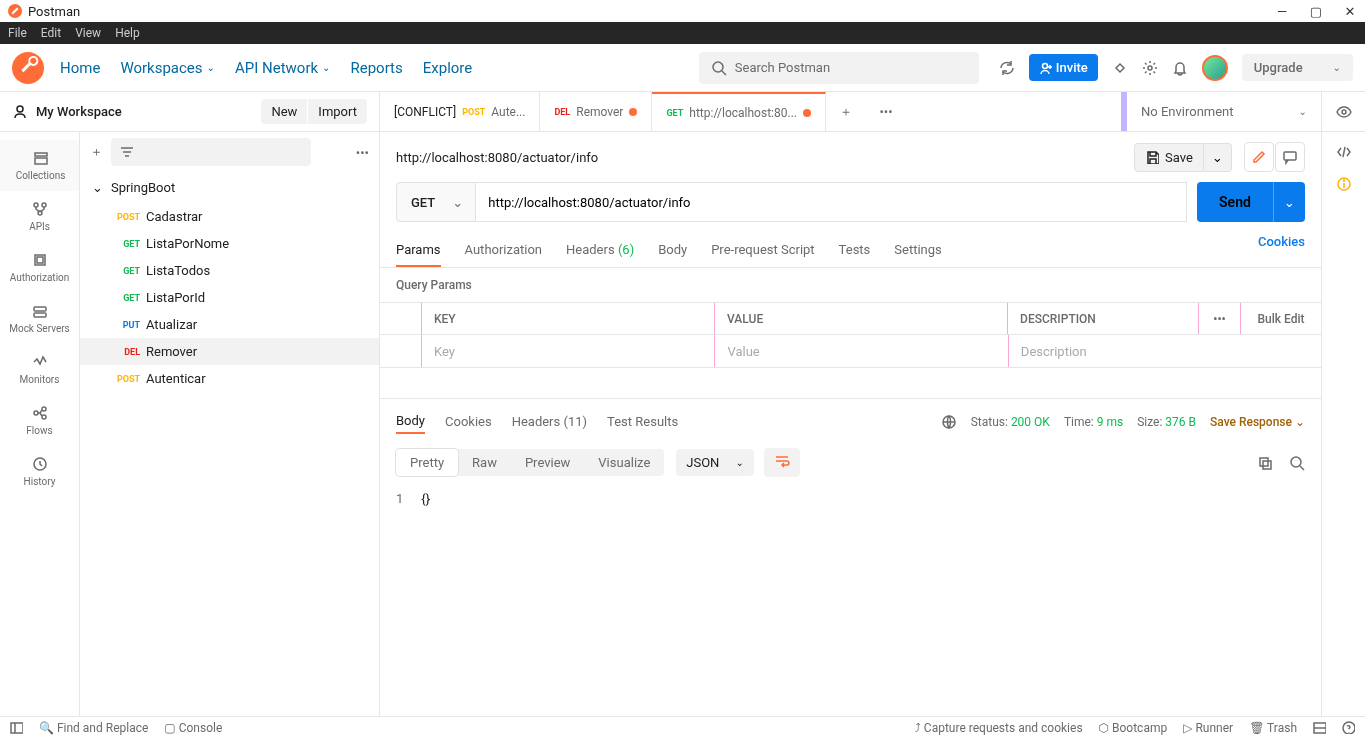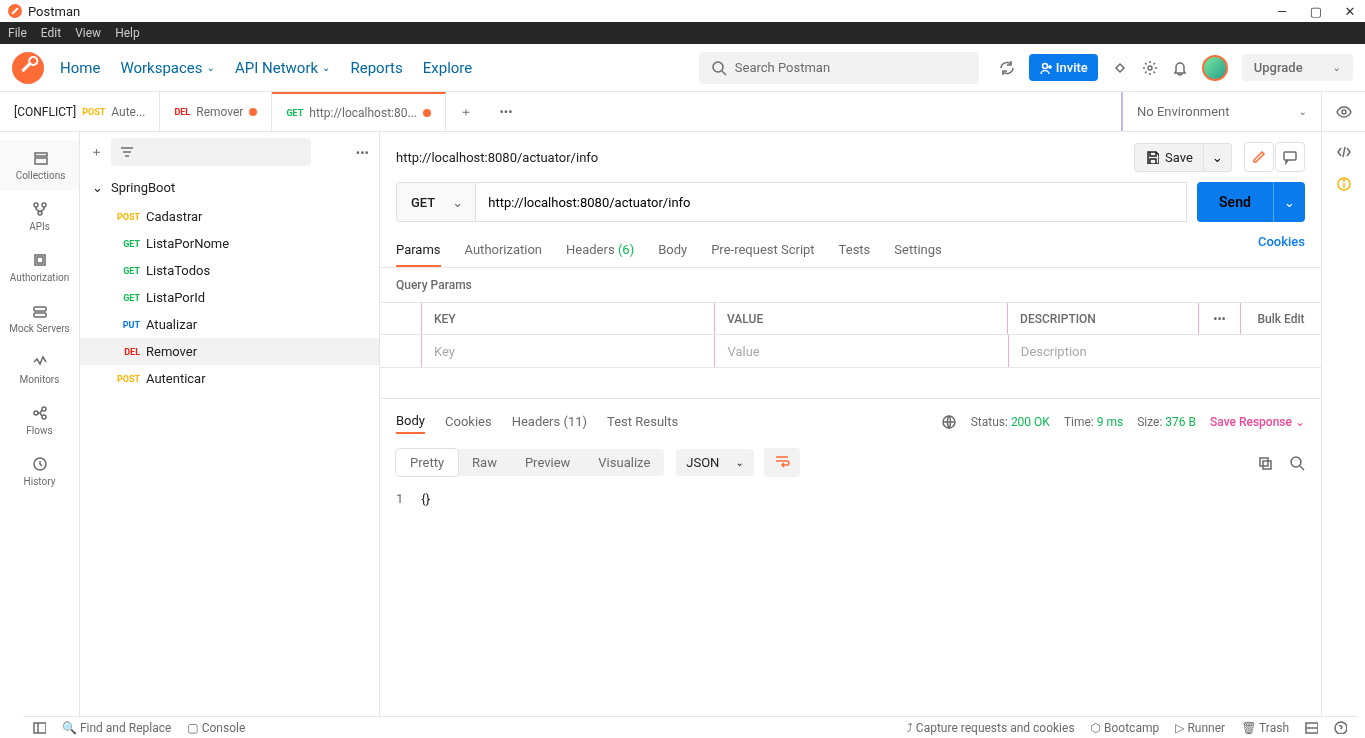--- a/index.html
+++ b/index.html
@@ -42,21 +42,21 @@
 .tab { padding: 0 14px; display: flex; align-items: center; gap: 6px; border-right: 1px solid #e6e6e6; cursor: pointer; font-size: 12px; max-width: 175px; }
 .tab.active { border-top: 2px solid #ff6c37; }
 .tab-method { font-size: 9px; font-weight: 700; }
 .m-post { color: #ffb400; }
 .m-del { color: #eb2013; }
 .m-get { color: #0cbb52; }
 .m-put { color: #097bed; }
 .tab-title { color: #6b6b6b; overflow: hidden; text-overflow: ellipsis; white-space: nowrap; }
 .dot { width: 8px; height: 8px; border-radius: 50%; background: #ff6c37; flex-shrink: 0; }
 .tab-plus, .tab-more { width: 40px; display: flex; align-items: center; justify-content: center; color: #6b6b6b; }
-.env-select { width: 200px; border-left: 2px solid #c4b5fd; display: flex; align-items: center; padding: 0 14px; color: #6b6b6b; font-size: 13px; gap: 8px; }
+.env-select { width: 200px; border-left: 6px solid #c4b5fd; display: flex; align-items: center; padding: 0 14px; color: #6b6b6b; font-size: 13px; gap: 8px; }
 .env-select span:first-child { flex: 1; }
 .eye-cell { width: 44px; border-left: 1px solid #e6e6e6; display: flex; align-items: center; justify-content: center; color: #6b6b6b; }
 
 .main { display: flex; height: calc(100% - 152px); }
 .leftrail { width: 80px; border-right: 1px solid #e6e6e6; display: flex; flex-direction: column; align-items: center; padding-top: 8px; }
 .rail-item { width: 100%; padding: 10px 0; display: flex; flex-direction: column; align-items: center; gap: 4px; font-size: 10px; color: #6b6b6b; cursor: pointer; }
 .rail-item.active { background: #f9f9f9; border-left: 2px solid transparent; }
 .rail-icon { font-size: 18px; }
 
 .sidebar { width: 300px; border-right: 1px solid #e6e6e6; display: flex; flex-direction: column; }
@@ -101,37 +101,37 @@
 .pc-desc { flex: 1.3; }
 .pc-end { width: 42px; justify-content: center; color: #6b6b6b; }
 .bulk { width: 80px; border-right: none; justify-content: center; color: #6b6b6b; font-weight: 500; }
 .placeholder { color: #aaa; font-size: 13px; }
 
 .resp-tabs { padding: 10px 16px 6px; display: flex; align-items: center; gap: 20px; border-top: 1px solid #e6e6e6; margin-top: 30px; }
 .resp-tab { color: #6b6b6b; cursor: pointer; font-size: 13px; padding: 4px 0; }
 .resp-tab.active { color: #212121; border-bottom: 2px solid #ff6c37; }
 .resp-meta { margin-left: auto; display: flex; gap: 14px; font-size: 12px; color: #6b6b6b; align-items: center; }
 .meta-val { color: #0cbb52; }
-.save-resp { color: #ec4899; font-weight: 500; }
+.save-resp { color: #a16207; font-weight: 500; }
 
 .resp-toolbar { padding: 8px 16px; display: flex; align-items: center; gap: 0; }
 .view-tabs { background: #f2f2f2; border-radius: 4px; display: flex; }
 .view-tab { padding: 6px 14px; font-size: 13px; color: #6b6b6b; cursor: pointer; }
 .view-tab.active { background: #fff; border-radius: 4px; box-shadow: 0 0 0 1px #e0e0e0; }
 .json-select { margin-left: 12px; background: #f2f2f2; border-radius: 4px; padding: 6px 10px; display: flex; align-items: center; gap: 16px; font-size: 13px; color: #212121; }
 .wrap-btn { margin-left: 10px; background: #f2f2f2; border-radius: 4px; padding: 5px 10px; color: #ff6c37; }
 .resp-tools-right { margin-left: auto; display: flex; gap: 16px; color: #6b6b6b; }
 
 .resp-body { flex: 1; padding: 6px 16px; font-family: monospace; font-size: 13px; display: flex; gap: 18px; }
 .ln { color: #6b6b6b; }
 .json-content { color: #212121; }
 
 .rightrail { width: 44px; border-left: 1px solid #e6e6e6; display: flex; flex-direction: column; align-items: center; padding-top: 12px; gap: 16px; color: #6b6b6b; }
 
-.statusbar { position: absolute; bottom: 0; left: 0; right: 8px; height: 22px; border-top: 1px solid #e6e6e6; display: flex; align-items: center; padding: 0 10px; font-size: 12px; color: #6b6b6b; gap: 16px; background: #fff; margin-left: 23px; }
+.statusbar { position: absolute; bottom: 0; left: 0; right: 0; height: 22px; border-top: 1px solid #e6e6e6; display: flex; align-items: center; padding: 0 10px; font-size: 12px; color: #6b6b6b; gap: 16px; background: #fff; }
 .sb-right { margin-left: auto; display: flex; gap: 16px; }
 
 svg.icn { width: 16px; height: 16px; stroke: currentColor; fill: none; stroke-width: 1.5; }
 </style>
 </head>
 <body>
 
 <div class="titlebar">
   <div class="titlebar-left">
     <div class="postman-icon-small"></div>
@@ -207,20 +207,31 @@
       </span>
     <div class="avatar"></div>
     <button class="upgrade-btn">
         <span>Upgrade</span>
         <span class="chev">⌄</span>
       </button>
   </div>
 </div>
 
 <div class="wsbar">
+  <div class="ws-left">
+    <svg class="icn">
+        <circle cx="8" cy="5" r="3"></circle>
+        <path d="M3 14c0-2.5 2-4 5-4s5 1.5 5 4"></path>
+      </svg>
+    <span class="ws-name">My Workspace</span>
+    <div class="ws-btn-group">
+      <button class="ws-btn">New</button>
+      <button class="ws-btn">Import</button>
+    </div>
+  </div>
   <div class="tabs">
     <div class="tab">
       <span style="color:#212121;font-size:12px">[CONFLICT]</span>
       <span class="tab-method m-post">POST</span>
       <span class="tab-title">Aute...</span>
     </div>
     <div class="tab">
       <span class="tab-method m-del">DEL</span>
       <span class="tab-title" style="flex:1">Remover</span>
       <span class="dot"></span>

